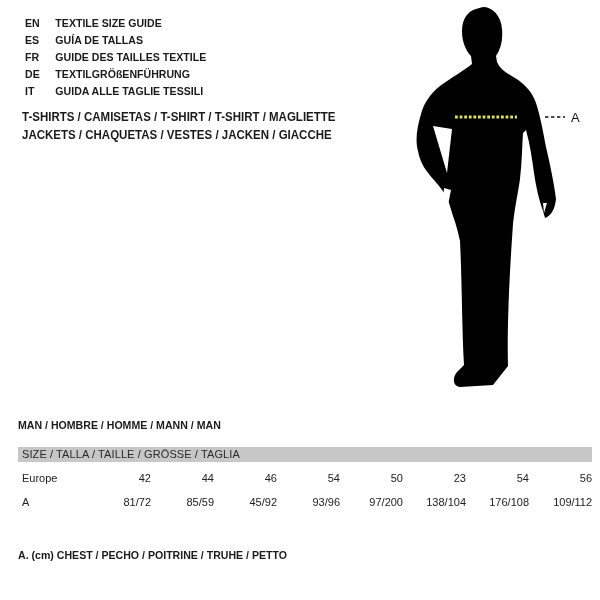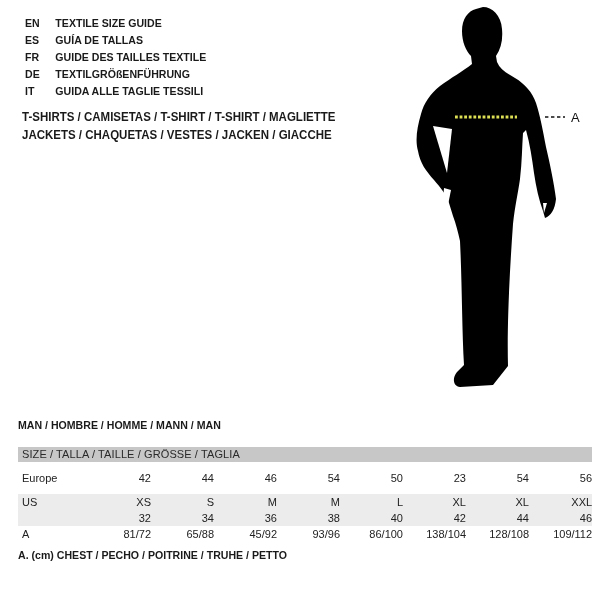--- a/index.html
+++ b/index.html
@@ -144,49 +144,27 @@
     <td class="lbl">Europe</td>
     <td>42</td>
     <td>44</td>
     <td>46</td>
     <td>54</td>
     <td>50</td>
     <td>23</td>
     <td>54</td>
     <td>56</td>
   </tr>
-  <tr class="r-gray">
-    <td class="lbl">US</td>
-    <td>XS</td>
-    <td>S</td>
-    <td>M</td>
-    <td>M</td>
-    <td>L</td>
-    <td>XL</td>
-    <td>XL</td>
-    <td>XXL</td>
-  </tr>
-  <tr class="r-gray">
-    <td class="lbl"></td>
-    <td>32</td>
-    <td>34</td>
-    <td>36</td>
-    <td>38</td>
-    <td>40</td>
-    <td>42</td>
-    <td>44</td>
-    <td>46</td>
-  </tr>
   <tr class="r-a">
     <td class="lbl">A</td>
     <td>81/72</td>
-    <td>65/88</td>
+    <td>85/59</td>
     <td>45/92</td>
     <td>93/96</td>
-    <td>86/100</td>
+    <td>97/200</td>
     <td>138/104</td>
-    <td>128/108</td>
+    <td>176/108</td>
     <td>109/112</td>
   </tr>
   </tbody>
 </table>
 
 <div class="footnote cond">A. (cm) CHEST / PECHO / POITRINE / TRUHE / PETTO</div>
 
 </body></html>

